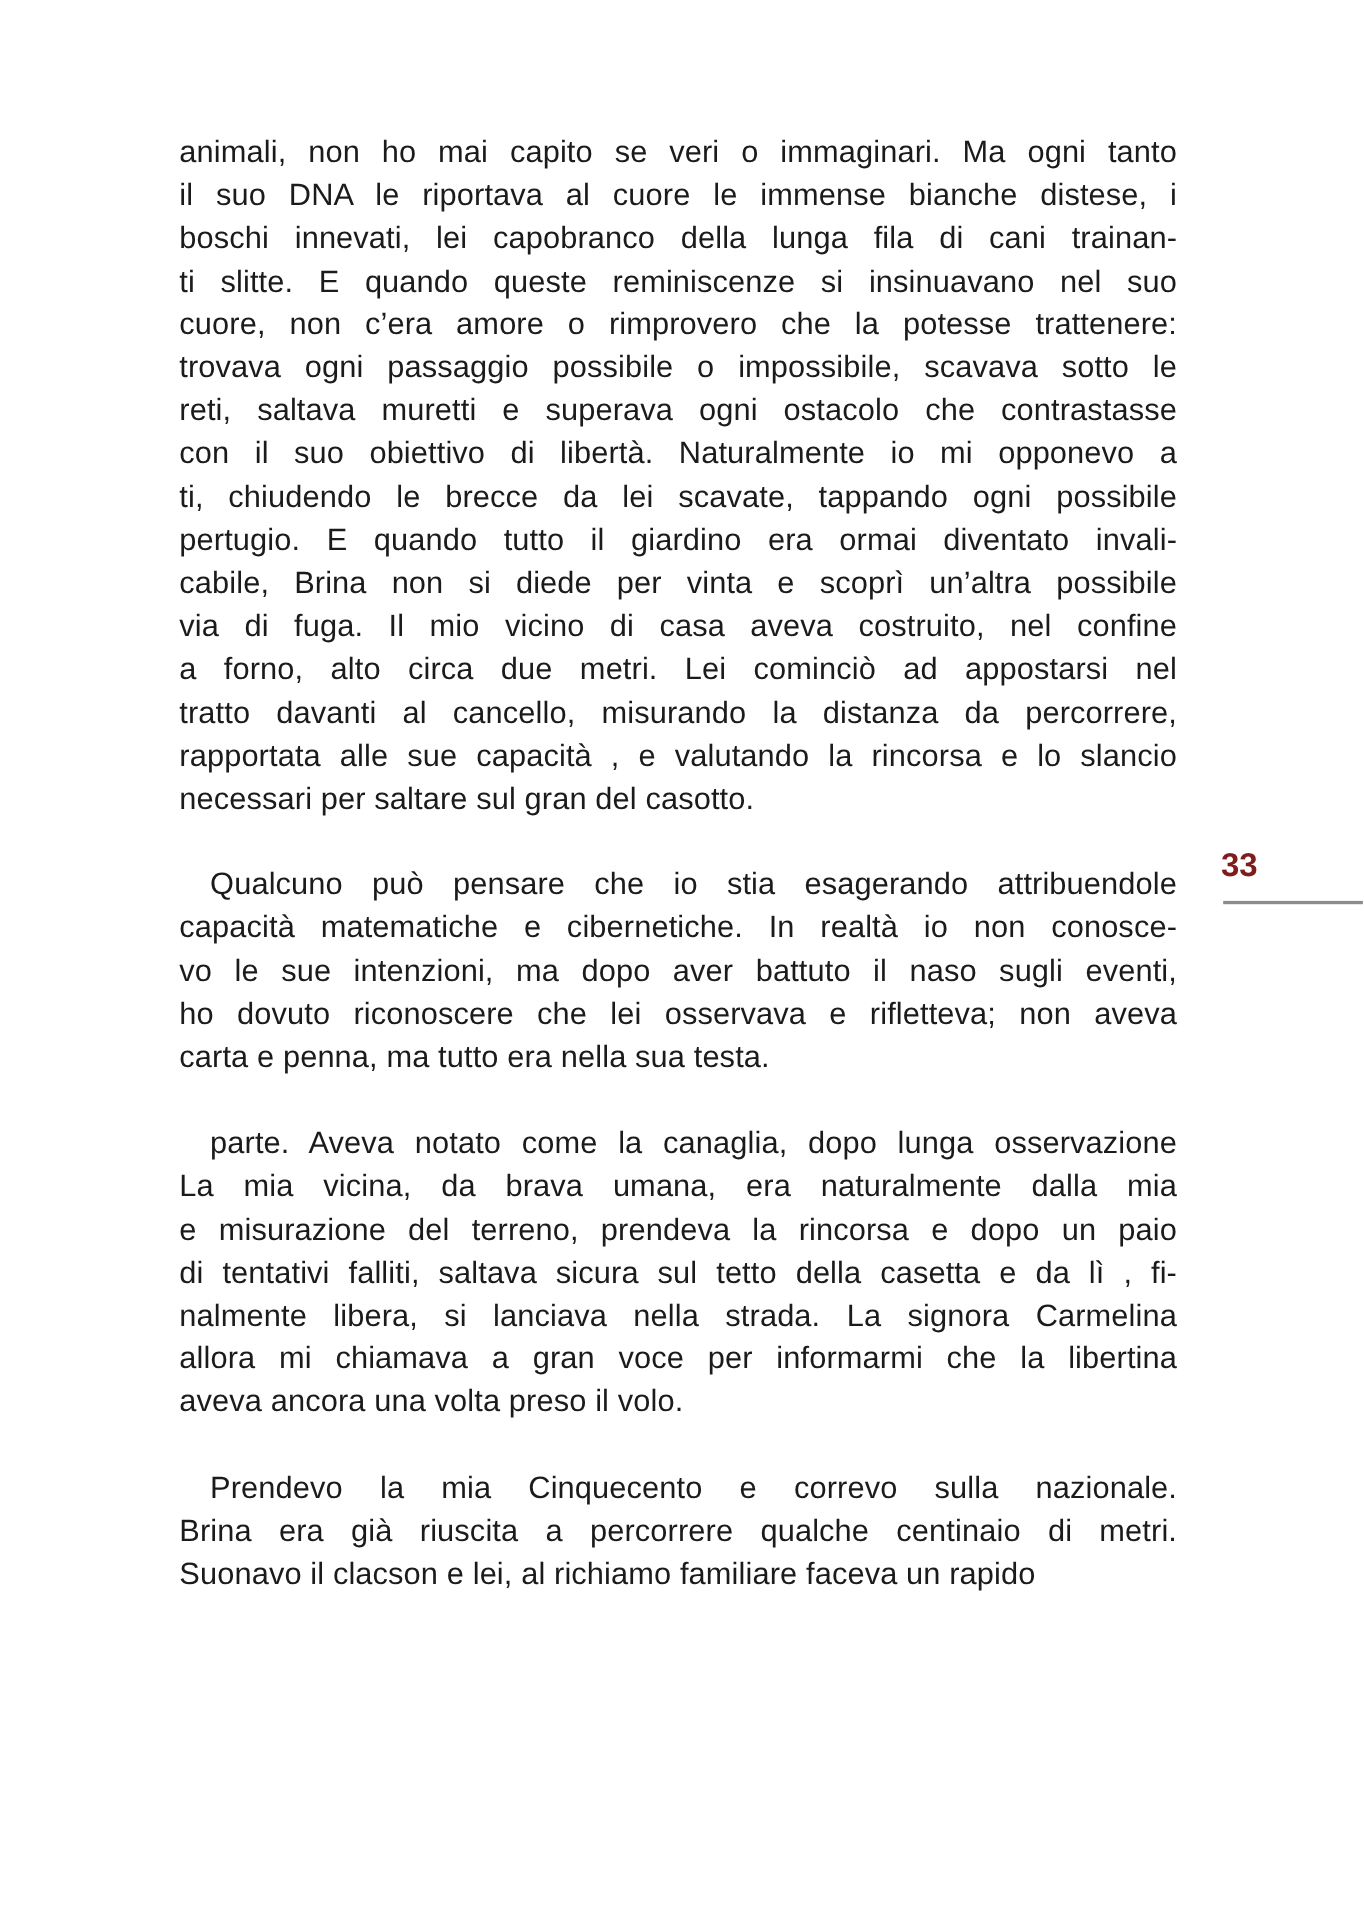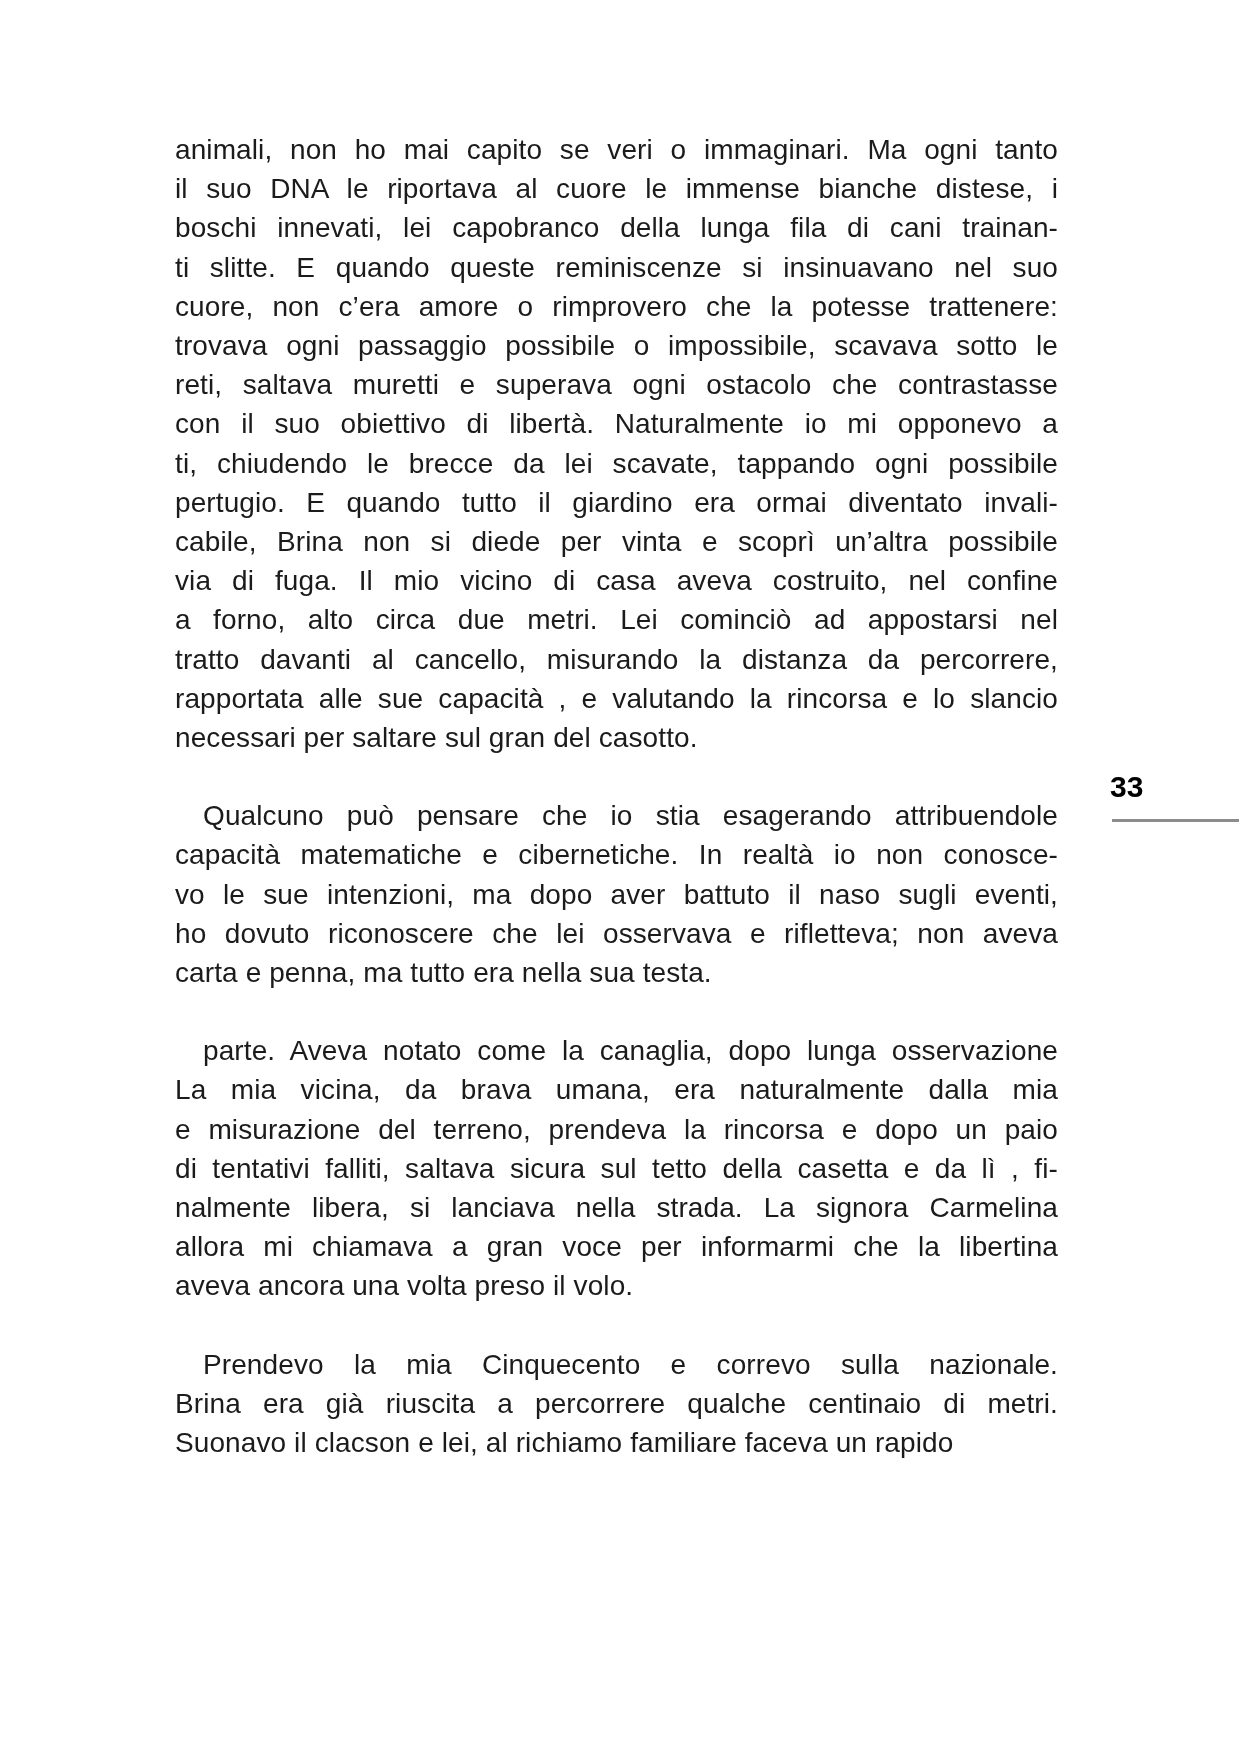--- a/index.html
+++ b/index.html
@@ -15,21 +15,21 @@
     font-family: "Liberation Sans", sans-serif;
     color: #1b1b1b;
   }
   .text-block {
     position: absolute;
     left: 163px;
     top: 118px;
     width: 907px;
   }
   .para {
-    margin: 12px;
+    margin: 0;
   }
   .para + .para {
     margin-top: 39px;
   }
   .line {
     font-size: 28px;
     line-height: 39.2px;
     text-align: justify;
     text-align-last: justify;
     letter-spacing: 0.1px;
@@ -39,21 +39,21 @@
   }
   .para.indent .line:first-child {
     text-indent: 28px;
   }
   .folio-number {
     position: absolute;
     left: 1110px;
     top: 770px;
     font-size: 30px;
     font-weight: bold;
-    color: #000000;
+    color: #7f1d1d;
   }
   .folio-rule {
     position: absolute;
     left: 1112px;
     top: 819px;
     width: 127px;
     height: 3px;
     background: #8c8c8c;
   }
 </style>

